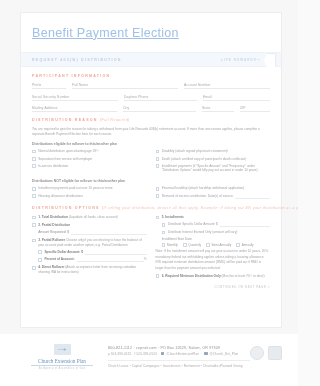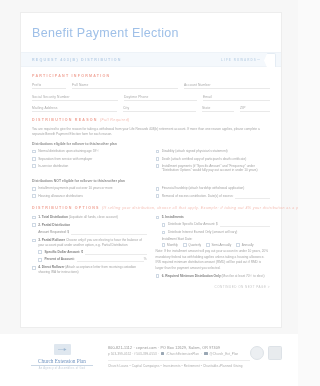--- a/index.html
+++ b/index.html
@@ -14,20 +14,21 @@
   }
   .sheet{
     position:absolute;left:20px;top:12px;width:262px;height:316px;
     background:#ffffff;border:1px solid #ededed;box-sizing:border-box;
   }
   
   .title-band{height:39px;display:flex;align-items:center;padding-left:11px;box-sizing:border-box;}
   .doc-title{
     font-size:12.5px;color:#9fc0e8;letter-spacing:.3px;font-weight:400;
     white-space:nowrap;
+    text-decoration:underline;
   }
   
   .request-bar{
     position:relative;height:15px;background:#f4f8fc;border-top:1px solid #eef3f8;
     border-bottom:1px solid #eef3f8;display:flex;align-items:center;
     padding:0 4px 0 11px;box-sizing:border-box;
   }
   .request-label{
     font-size:3.6px;letter-spacing:1.25px;color:#b9cfe6;font-weight:700;white-space:nowrap;
   }

